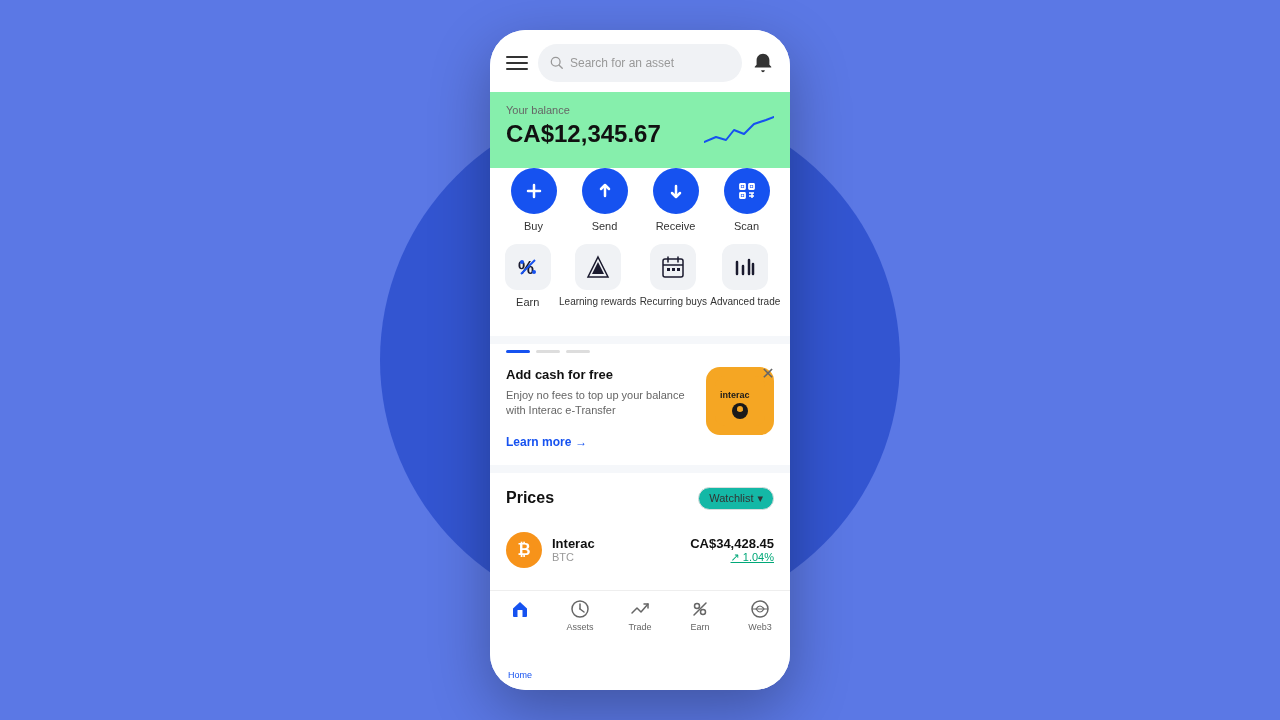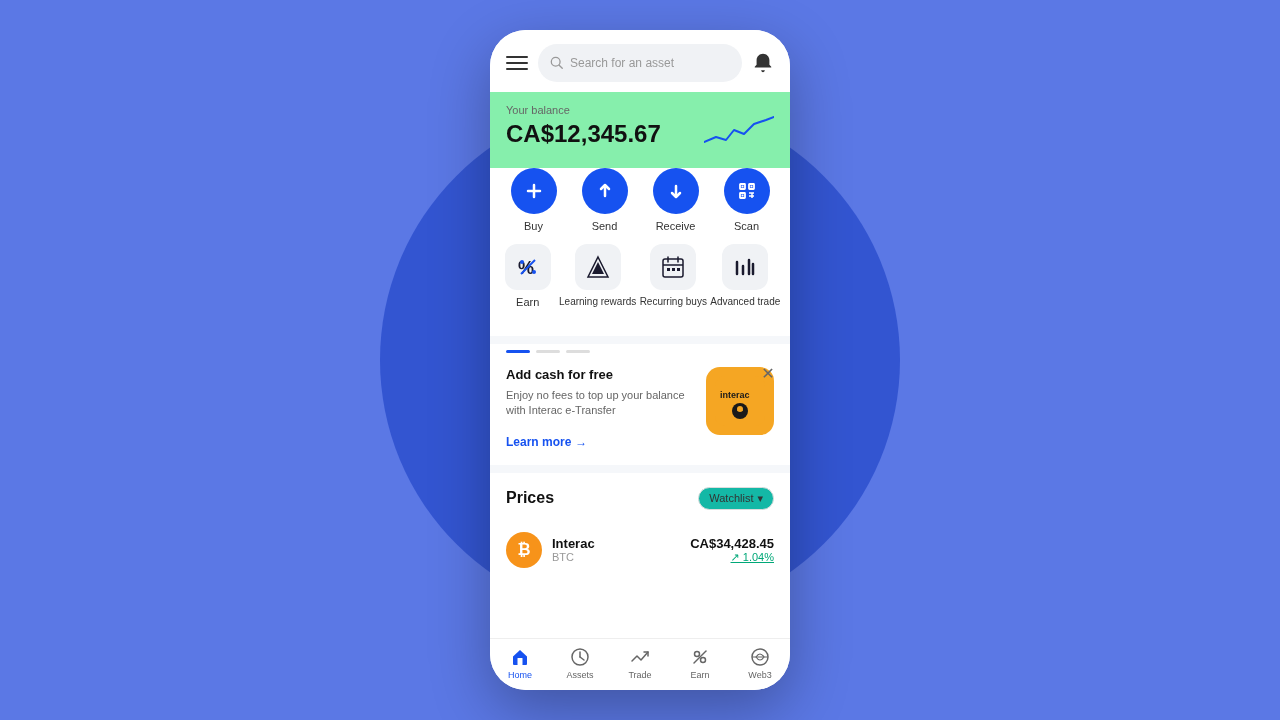--- a/index.html
+++ b/index.html
@@ -318,20 +318,21 @@
       gap: 3px;
       cursor: pointer;
       min-width: 50px;
     }
     .nav-label {
       font-size: 9px;
       color: #666;
     }
     .nav-item.active .nav-label {
       color: #1652f0;
+      margin-top: 48px;
     }
     
     .section-gap {
       height: 8px;
       background: #f5f7fa;
     }
   </style>
 </head>
 <body>
 

